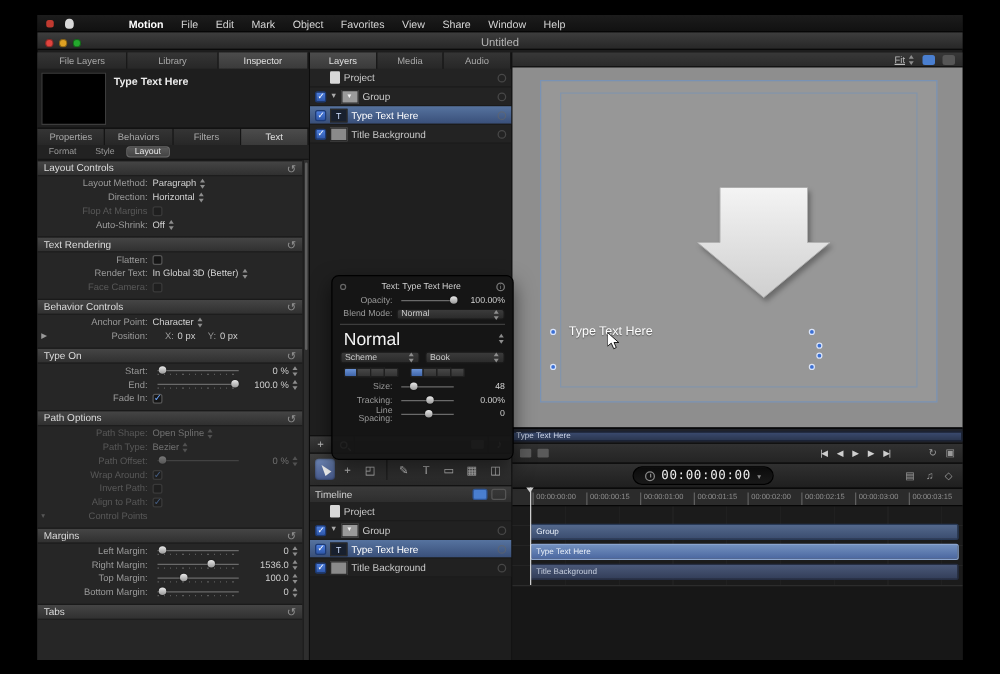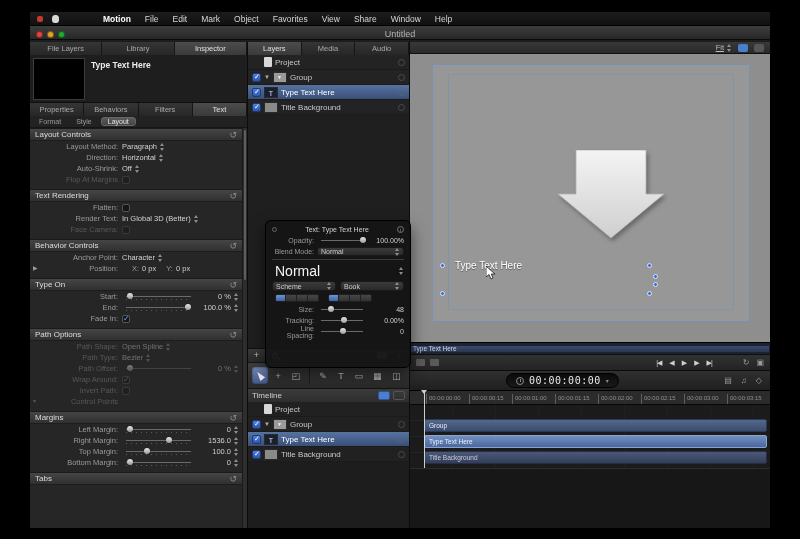--- a/index.html
+++ b/index.html
@@ -235,30 +235,30 @@
                 <span class="stepper"></span>
               </span>
           </div>
           <div class="irow">
             <span class="lab">Direction:</span>
             <span class="popup">
                 <span>Horizontal</span>
                 <span class="stepper"></span>
               </span>
           </div>
+          <div class="irow dis">
+            <span class="lab">Flop At Margins</span>
+            <span class="cb"></span>
+          </div>
           <div class="irow">
             <span class="lab">Auto-Shrink:</span>
             <span class="popup">
                 <span>Off</span>
                 <span class="stepper"></span>
               </span>
-          </div>
-          <div class="irow dis">
-            <span class="lab">Flop At Margins</span>
-            <span class="cb"></span>
           </div>
         </div>
 
         <div class="sec">
           <div class="sech">
             <span class="t">Text Rendering</span>
             <span class="reset">↺</span>
           </div>
           <div class="irow">
             <span class="lab">Flatten:</span>
@@ -353,20 +353,24 @@
             <span class="val">0 %</span>
             <span class="stepper"></span>
           </div>
           <div class="irow dis">
             <span class="lab">Wrap Around:</span>
             <span class="cb on"></span>
           </div>
           <div class="irow dis">
             <span class="lab">Invert Path:</span>
             <span class="cb"></span>
+          </div>
+          <div class="irow dis">
+            <span class="lab">Align to Path:</span>
+            <span class="cb on"></span>
           </div>
           <div class="irow dis">
             <span class="disc">▾</span>
             <span class="lab">Control Points</span>
           </div>
         </div>
 
         <div class="sec">
           <div class="sech">
             <span class="t">Margins</span>

